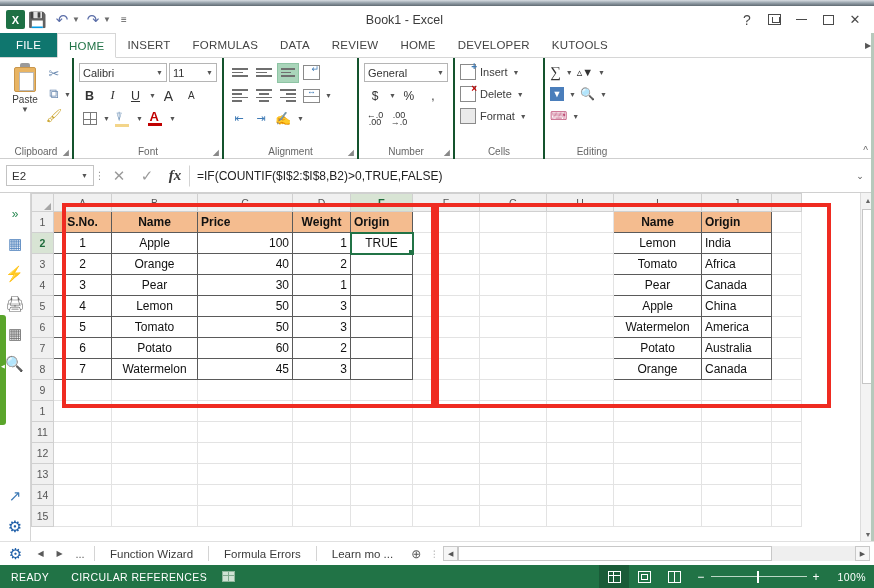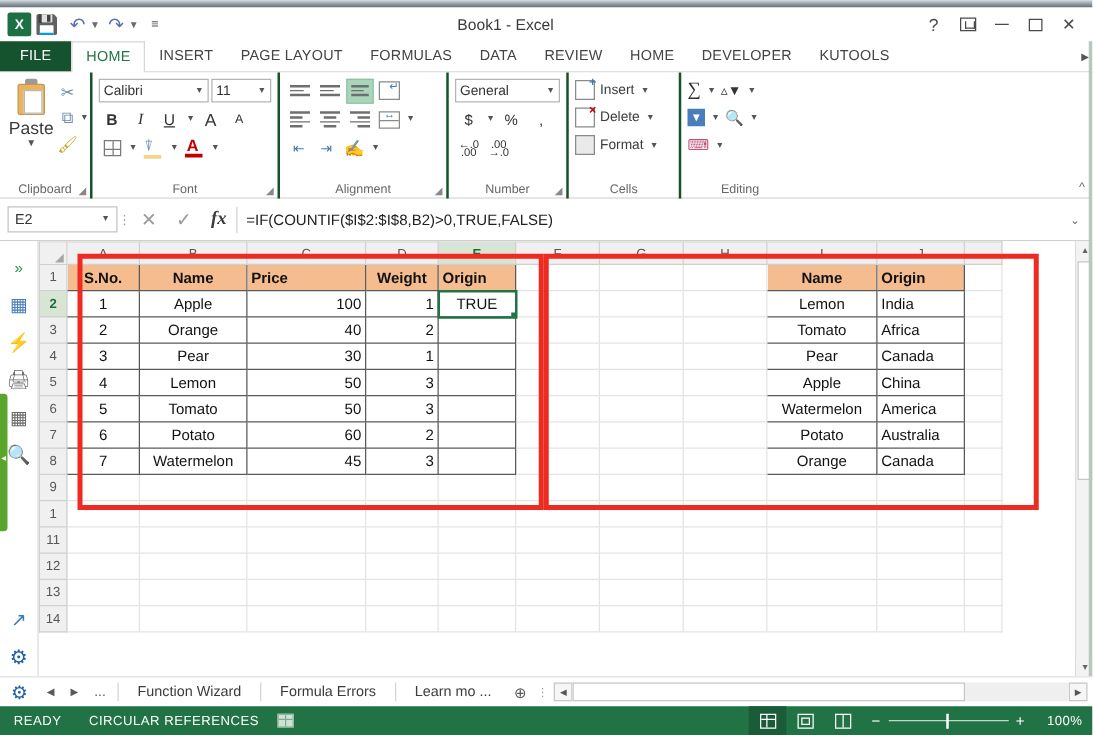--- a/index.html
+++ b/index.html
@@ -65,21 +65,21 @@
   
   .ribbontabs{
     position:absolute; left:0; top:33px; width:874px; height:25px;
     background:#fff; display:flex; align-items:stretch;
     border-bottom:1px solid #d6d6d6;
   }
   .tab{
     display:flex;align-items:center;padding:0 11px;
     font-size:11.5px; color:#444; letter-spacing:.2px; white-space:nowrap;
   }
-  .tab.file{ background:#14532d; color:#fff; font-weight:normal; padding:0 16px; }
+  .tab.file{ background:#0f766e; color:#fff; font-weight:normal; padding:0 16px; }
   .tab.active{
     background:#fff; color:#217346;
     border-left:1px solid #d6d6d6; border-right:1px solid #d6d6d6;
     border-top:1px solid #d6d6d6;
     margin-bottom:-1px; border-bottom:1px solid #fff;
   }
   .tab-more{
     margin-left:auto; width:12px; display:flex;align-items:center;justify-content:center;
     color:#555; font-size:8px;
   }
@@ -109,21 +109,21 @@
     background:#e8b463; border:1px solid #c9964b; border-radius:2px;
   }
   .paste-ico .clip{
     position:absolute; left:8px; top:0px; width:10px;height:6px;
     background:#9a9a9a; border-radius:2px;
   }
   .paste-ico .sheet{
     position:absolute; left:7px; top:9px; width:15px;height:19px;
     background:#fff; border:1px solid #b9b9b9;
   }
-  .paste-txt{ font-size:14px; color:#3b3b3b; margin-top:1px; }
+  .paste-txt{ font-size:10px; color:#3b3b3b; margin-top:1px; }
   .paste-arr{ font-size:8px; color:#555; }
   .clip-col{ width:30px; display:flex;flex-direction:column;align-items:flex-start; gap:3px; padding-top:3px;}
   .mini{ display:flex;align-items:center; height:18px; }
   .ico{ width:18px;height:17px; display:flex;align-items:center;justify-content:center; font-size:13px;}
   .caret{ font-size:7px;color:#555; margin-left:1px; }
 
   
   .g-font{ width:150px; }
   .row{ display:flex; align-items:center; gap:2px; height:23px; }
   .combo{
@@ -385,21 +385,20 @@
         <span class="maxico"></span>
       </div>
     <div class="wc">✕</div>
   </div>
 </div>
 
 <div class="ribbontabs">
   <div class="tab file">FILE</div>
   <div class="tab active">HOME</div>
   <div class="tab">INSERT</div>
-  <div class="tab">PAGE LAYOUT</div>
   <div class="tab">FORMULAS</div>
   <div class="tab">DATA</div>
   <div class="tab">REVIEW</div>
   <div class="tab">HOME</div>
   <div class="tab">DEVELOPER</div>
   <div class="tab">KUTOOLS</div>
   <div class="tab-more">▶</div>
 </div>
 
 <div class="ribbon">
@@ -833,20 +832,34 @@
       <td class="cell"></td>
           <td class="cell"></td>
       <td class="cell"></td>
           <td class="cell"></td>
       <td class="cell"></td>
           <td class="cell"></td>
       <td class="cell"></td>
     </tr>
     <tr>
       <td class="rowhdr">14</td>
+      <td class="cell"></td>
+          <td class="cell"></td>
+      <td class="cell"></td>
+          <td class="cell"></td>
+      <td class="cell"></td>
+          <td class="cell"></td>
+      <td class="cell"></td>
+          <td class="cell"></td>
+      <td class="cell"></td>
+          <td class="cell"></td>
+      <td class="cell"></td>
+    </tr>
+    <tr>
+      <td class="rowhdr">15</td>
       <td class="cell"></td>
           <td class="cell"></td>
       <td class="cell"></td>
           <td class="cell"></td>
       <td class="cell"></td>
           <td class="cell"></td>
       <td class="cell"></td>
           <td class="cell"></td>
       <td class="cell"></td>
           <td class="cell"></td>

